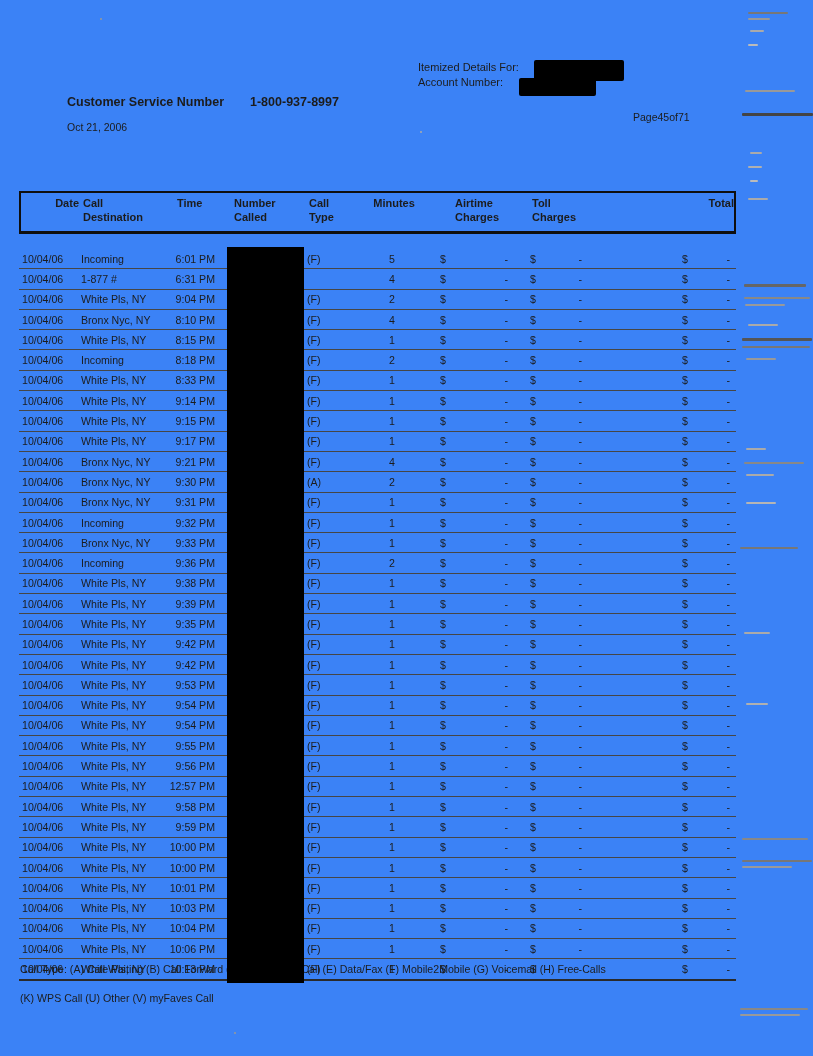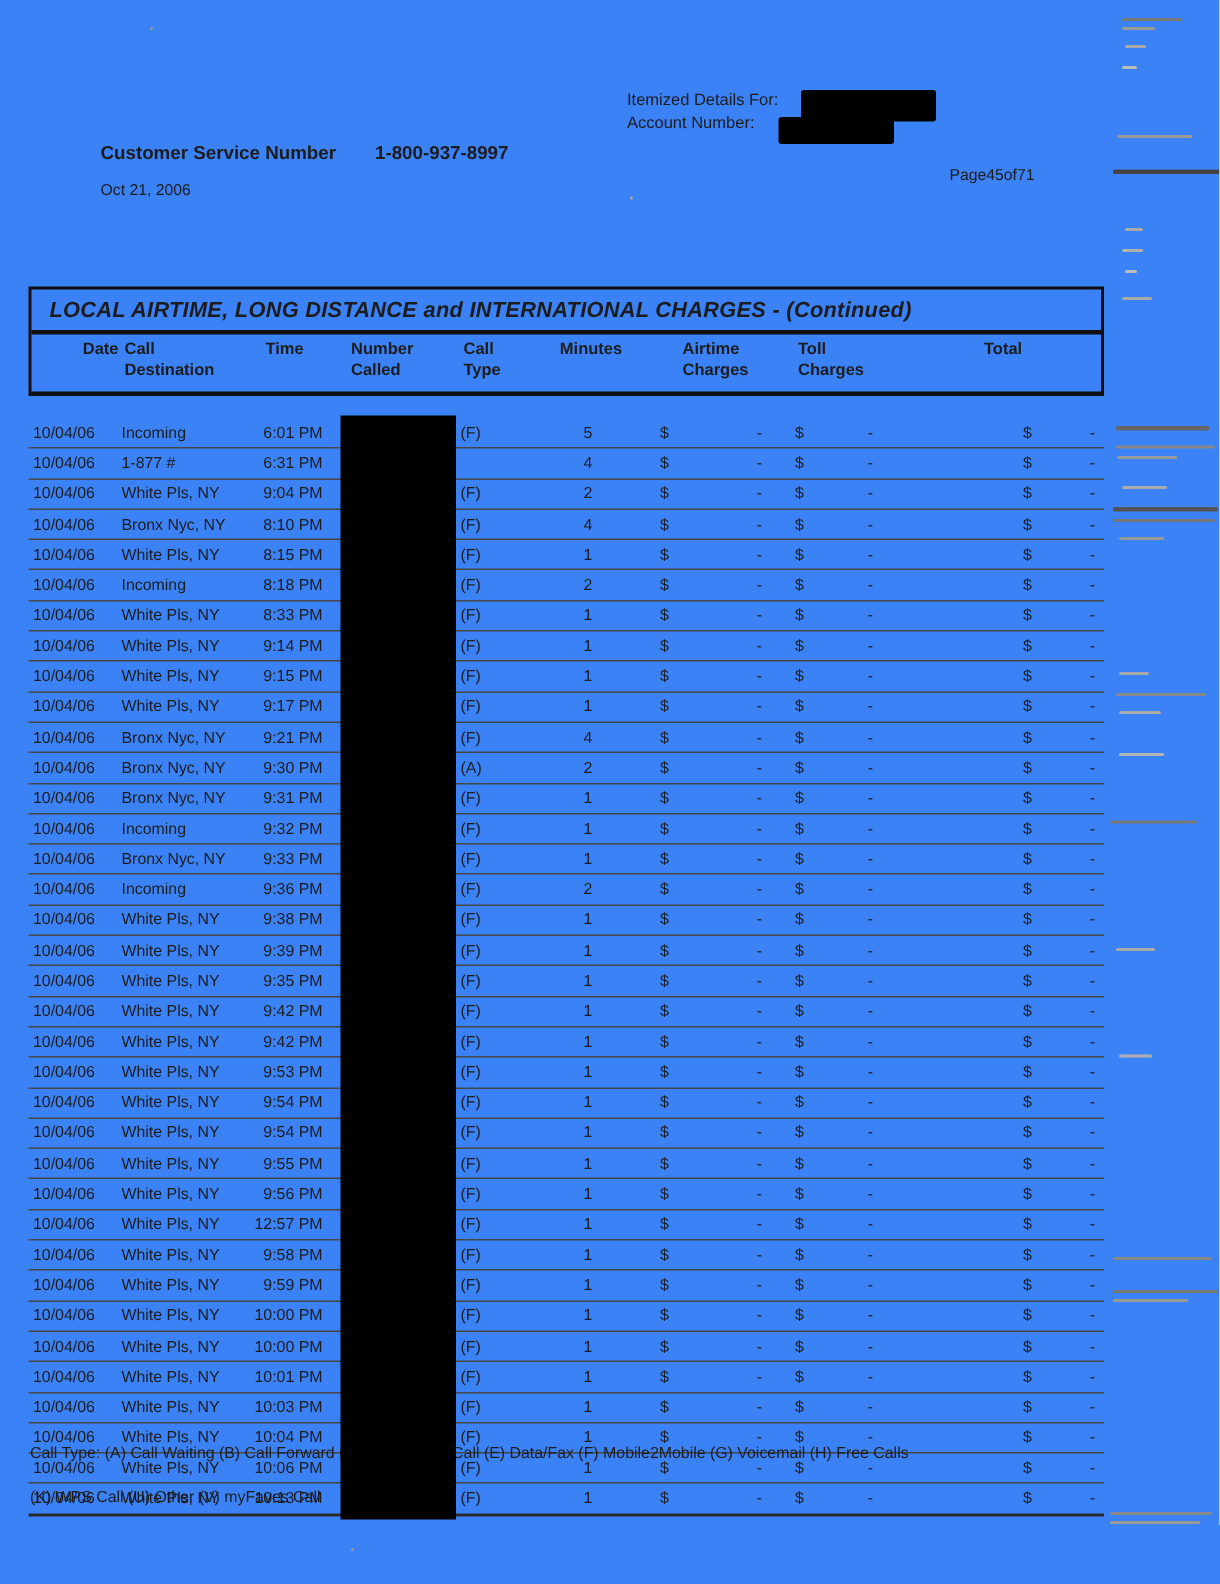--- a/index.html
+++ b/index.html
@@ -40,21 +40,21 @@
   .col-head-row{padding:4px 0 7px 0;font-size:11px;font-weight:bold;line-height:13.5px;}
   .hc{white-space:pre;}
   .hc-date{padding-left:3px;text-align:right;}
   .hc-dest{padding-left:4px;}
   .hc-time{padding-left:16px;}
   .hc-num{padding-left:11px;}
   .hc-type{padding-left:2px;}
   .hc-min{text-align:center;}
   .hc-air{padding-left:18px;}
   .hc-toll{padding-left:10px;}
-  .hc-tot{text-align:left;}
+  .hc-tot{text-align:right;}
   .rows{position:relative;margin-top:15px;}
   .row{
     display:grid;
     grid-template-columns:58px 82px 62px 84px 44px 86px 85px 84px 50px 1fr;
     height:19.3px;
     align-items:center;
     border-bottom:1.6px solid #464646;
     font-size:10.6px;
   }
   .row:last-child{border-bottom:2px solid #2a2a2a;}
@@ -92,21 +92,20 @@
   <div class="cs-line">Customer Service Number</div>
   <div class="cs-number">1-800-937-8997</div>
   <div class="stmt-date">Oct 21, 2006</div>
 
   <div class="page-info">
     <span class="pg-label">Page</span><span class="pg-cur">45</span><span class="pg-of">of</span><span>71</span>
   </div>
 
   <div class="bill-table">
     <div class="head-box">
-      <div class="title-row">LOCAL AIRTIME, LONG DISTANCE and INTERNATIONAL CHARGES  - (Continued)</div>
       <div class="grid col-head-row">
         <div class="hc hc-date"><div>Date</div><div></div></div>
         <div class="hc hc-dest"><div>Call</div><div>Destination</div></div>
         <div class="hc hc-time"><div>Time</div><div></div></div>
         <div class="hc hc-num"><div>Number</div><div>Called</div></div>
         <div class="hc hc-type"><div>Call</div><div>Type</div></div>
         <div class="hc hc-min"><div>Minutes</div><div></div></div>
         <div class="hc hc-air"><div>Airtime</div><div>Charges</div></div>
         <div class="hc hc-toll"><div>Toll</div><div>Charges</div></div>
         <div class="hc"></div>

